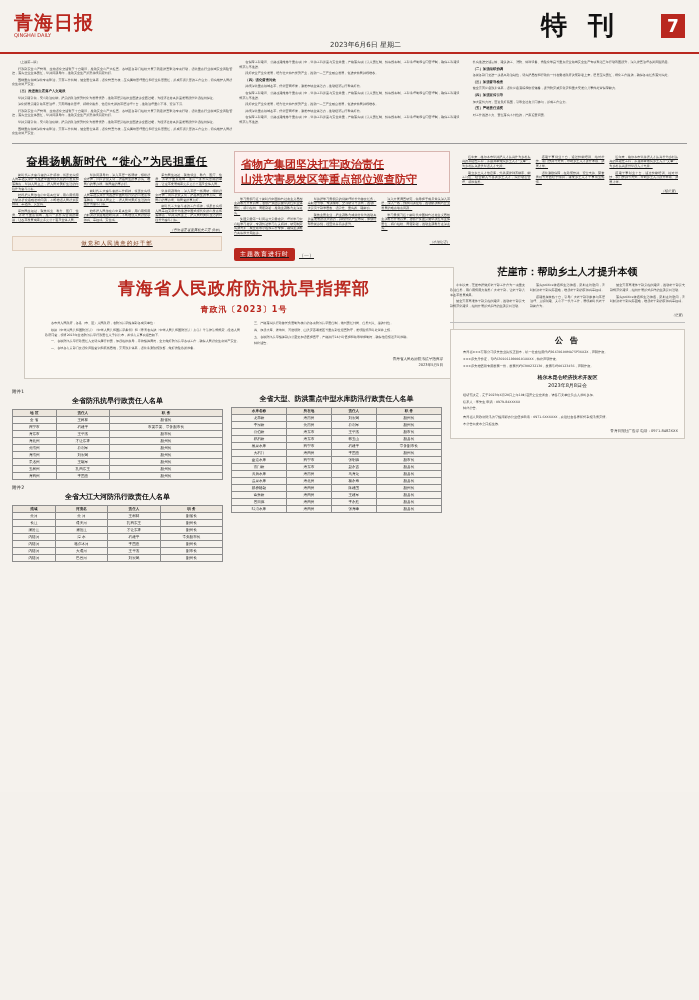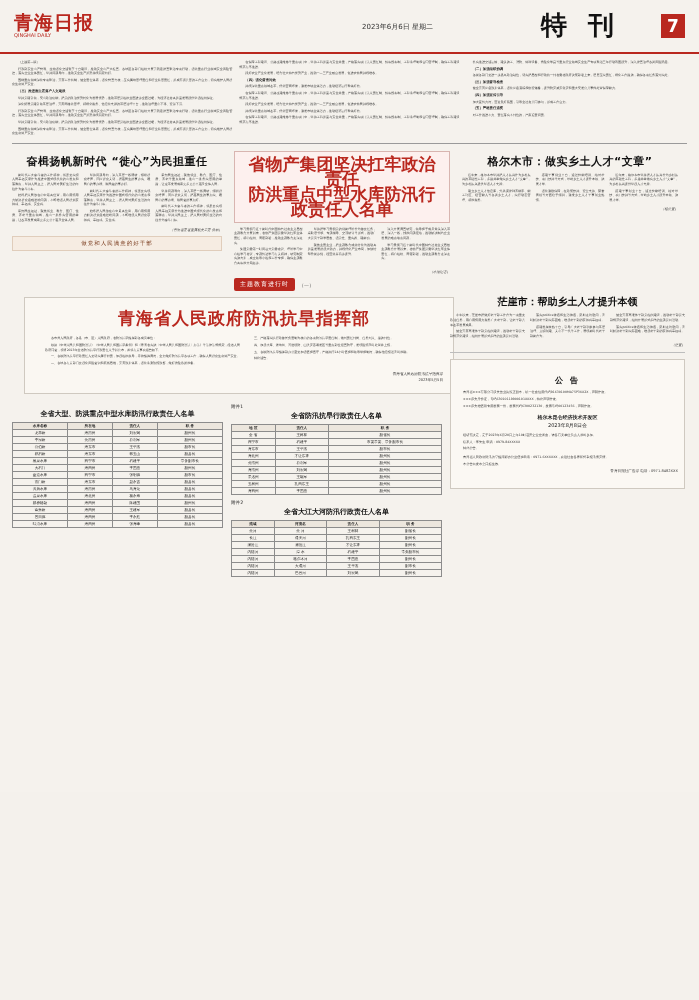--- a/index.html
+++ b/index.html
@@ -17,21 +17,21 @@
     position:relative;height:52px;border-bottom:2px solid #b9281f;
     padding:0 14px;display:flex;align-items:center;
   }
   .logo{
     color:#b9281f;font-weight:bold;font-size:19px;letter-spacing:1px;
     font-family:"DejaVu Sans","Liberation Sans",sans-serif;
     line-height:1.05;
   }
   .logo .sub{display:block;font-size:5px;color:#b9281f;letter-spacing:0px;font-weight:normal;}
   .mast-date{
-    position:absolute;left:330px;top:22px;font-size:7px;color:#333;margin-left:32px;
+    position:absolute;left:330px;top:40px;font-size:7px;color:#333;
   }
   .mast-title{
     position:absolute;left:530px;top:8px;font-size:26px;font-weight:bold;
     letter-spacing:6px;color:#111;margin-left:11px;
   }
   .mast-num{
     position:absolute;right:14px;top:14px;width:24px;height:24px;background:#b9281f;
     color:#fff;font-size:17px;font-weight:bold;display:flex;align-items:center;justify-content:center;
   }
 
@@ -40,32 +40,32 @@
   .col-text p{margin:0 0 2px 0;text-indent:6px;}
   .tiny-head{font-size:3.4px;font-weight:bold;color:#222;margin:2px 0;text-indent:6px;}
 
   
   .top-zone{display:flex;gap:7px;padding:6px 12px 0 12px;}
   .top-zone .c{flex:1;}
 
   .rule{height:1px;background:#9a9a9a;margin:5px 0;}
 
   
-  .features{display:flex;gap:12px;padding:2px 12px 0 12px;}
+  .features{display:flex;gap:12px;padding:2px 12px 0 12px;text-decoration:underline;}
   .feat-left{width:210px;}
   .feat-mid{width:216px;}
   .feat-right{width:216px;}
   .feat-title{
     font-size:11px;font-weight:bold;color:#111;text-align:center;margin:3px 0 4px 0;
     letter-spacing:0.5px;
   }
   .redbox{
     border:1px solid #d8b5b0;background:#fdf0ee;padding:5px 6px;
   }
-  .redbox .t1{color:#b9281f;font-size:17px;font-weight:bold;text-align:center;line-height:15px;}
+  .redbox .t1{color:#b9281f;font-size:11px;font-weight:bold;text-align:left;line-height:15px;}
   .sub-cols{display:flex;gap:5px;margin-top:4px;}
   .sub-cols .sc{flex:1;}
 
   .sign{
     text-align:right;font-size:3.4px;color:#444;margin-top:3px;font-style:italic;
   }
   .stamp{
     margin-top:4px;background:#f6ece2;border:1px solid #e0cdbb;padding:3px 5px;
     font-size:5.5px;color:#7a3b1d;text-align:center;letter-spacing:1px;
   }
@@ -99,21 +99,21 @@
   table.t th,table.t td{border:0.5px solid #8c8c8c;padding:1px 2px;text-align:center;color:#222;}
   table.t th{background:#ece6dd;font-weight:bold;}
 
   
   .lower{display:flex;padding:0 12px;gap:8px;}
   .lower-left{width:430px;}
   .lower-right{width:235px;}
   .right-head{
     font-size:10px;font-weight:bold;color:#111;text-align:center;margin:4px 0 4px 0;
   }
-  .ann-box{border:1px solid #cfc9c0;background:#fbf8f3;padding:15px 6px;margin-top:6px;}
+  .ann-box{border:1px solid #cfc9c0;background:#fbf8f3;padding:5px 6px;margin-top:6px;}
   .ann-title{text-align:center;font-size:8px;font-weight:bold;color:#111;letter-spacing:2px;}
   .ann-sub{text-align:center;font-size:5px;color:#222;margin-top:3px;line-height:8px;}
   .ann-sub .org{font-weight:bold;}
   .ann-body{font-size:3.2px;line-height:4.6px;color:#3b3b3b;margin-top:4px;text-align:justify;word-break:break-all;}
   .ann-body p{margin:0 0 2px 0;text-indent:6px;}
 
   .src{text-align:right;font-size:3.6px;color:#444;margin-top:3px;}
   .hr-thin{height:1px;background:#bdbdbd;margin:5px 0;}
 </style>
 </head>
@@ -203,21 +203,21 @@
         </div>
           </div>
       </div>
       <div class="sign">（青海省委省直属机关工委  供稿）</div>
       <div class="stamp">做党和人民满意的好干部</div>
     </div>
 
     <div class="feat-mid">
       <div class="redbox">
         <div class="t1">省物产集团坚决扛牢政治责任</div>
-        <div class="t1">防洪重点中型水库防汛行政责任人名单</div>
+        <div class="t1">山洪灾害易发区等重点部位巡查防守</div>
       </div>
       <div class="sub-cols">
         <div class="sc">
             <div class="col-text">
           <p>学习贯彻习近平新时代中国特色社会主义思想主题教育开展以来，省物产集团党委坚决扛牢主体责任，精心组织、周密部署，推动主题教育走深走实。</p>
           <p>集团党委第一时间召开党委会议、理论学习中心组学习会议，专题传达学习有关精神，研究制定实施方案，成立领导小组和工作专班，确保主题教育高标准开局起步。</p>
         </div>
           </div>
         <div class="sc">
             <div class="col-text">
@@ -233,21 +233,20 @@
           </div>
       </div>
       <div class="sign">（本报记者）</div>
       <div class="badge-row">
         <span class="badge">主题教育进行时</span>
         <span class="badge-note">（一）</span>
       </div>
     </div>
 
     <div class="feat-right">
-      <div class="feat-title">格尔木市：做实乡土人才“文章”</div>
       <div class="sub-cols">
         <div class="sc">
             <div class="col-text">
           <p>近年来，格尔木市坚持把人才振兴作为乡村振兴的基础性工程，多措并举做实乡土人才“文章”，为乡村振兴提供坚强人才支撑。</p>
           <p>建立乡土人才信息库，分类摸排种养能手、能工巧匠、经营能人等各类乡土人才，实行动态管理、精准服务。</p>
         </div>
           </div>
         <div class="sc">
             <div class="col-text">
           <p>搭建干事创业平台，通过技能培训、结对帮扶、项目扶持等方式，帮助乡土人才提升本领、施展才华。</p>
@@ -264,20 +263,21 @@
       <div class="sign">（格公宣）</div>
     </div>
   </div>
 
   <div class="lower">
 
     <div class="lower-left">
 
       <div class="notice">
         <h1>青海省人民政府防汛抗旱指挥部</h1>
+        <h2>青政汛〔2023〕1号</h2>
         <div class="ncols">
           <div class="nc">
               <div class="col-text">
             <p>各市州人民政府，各县（市、区）人民政府，省防汛抗旱指挥部各成员单位：</p>
             <p>根据《中华人民共和国防洪法》《中华人民共和国抗旱条例》和《青海省实施〈中华人民共和国防洪法〉办法》等法律法规规定，经省人民政府同意，现将2023年全省防汛抗旱行政责任人予以公布，并就有关事项通告如下。</p>
             <p>一、各级防汛抗旱行政责任人要切实履行职责，加强组织领导，靠前指挥调度，全力做好防汛抗旱各项工作，确保人民群众生命财产安全。</p>
             <p>二、各地各有关部门要强化风险意识和底线思维，完善预案体系，强化监测预报预警，做好抢险救援准备。</p>
           </div>
             </div>
           <div class="nc">
@@ -289,20 +289,138 @@
           </div>
             </div>
         </div>
         <div class="issuer">
           <div>青海省人民政府防汛抗旱指挥部</div>
           <div>2023年5月5日</div>
         </div>
       </div>
 
       <div style="display:flex;gap:8px;margin-top:5px;">
+        <div style="width:211px;">
+          <div class="attach-label">附件1</div>
+          <div class="tbl-title">全省防汛抗旱行政责任人名单</div>
+          <table class="t">
+            <thead>
+                <tr>
+              <th>地  区</th>
+              <th>责任人</th>
+              <th>职  务</th>
+            </tr>
+              </thead>
+            <tbody>
+              <tr>
+                  <td>全  省</td>
+                  <td>王树林</td>
+                  <td>副省长</td>
+                </tr>
+              <tr>
+                  <td>西宁市</td>
+                  <td>石建平</td>
+                  <td>市委常委、常务副市长</td>
+                </tr>
+              <tr>
+                  <td>海东市</td>
+                  <td>王华杰</td>
+                  <td>副市长</td>
+                </tr>
+              <tr>
+                  <td>海北州</td>
+                  <td>才让东珠</td>
+                  <td>副州长</td>
+                </tr>
+              <tr>
+                  <td>黄南州</td>
+                  <td>乔利军</td>
+                  <td>副州长</td>
+                </tr>
+              <tr>
+                  <td>海南州</td>
+                  <td>刘宏斌</td>
+                  <td>副州长</td>
+                </tr>
+              <tr>
+                  <td>果洛州</td>
+                  <td>王晓军</td>
+                  <td>副州长</td>
+                </tr>
+              <tr>
+                  <td>玉树州</td>
+                  <td>扎西东主</td>
+                  <td>副州长</td>
+                </tr>
+              <tr>
+                  <td>海西州</td>
+                  <td>李国忠</td>
+                  <td>副州长</td>
+                </tr>
+            </tbody>
+          </table>
+
+          <div class="attach-label">附件2</div>
+          <div class="tbl-title">全省大江大河防汛行政责任人名单</div>
+          <table class="t">
+            <thead>
+                <tr>
+              <th>流域</th>
+              <th>河流名</th>
+              <th>责任人</th>
+              <th>职  务</th>
+            </tr>
+              </thead>
+            <tbody>
+              <tr>
+                  <td>黄河</td>
+                  <td>黄  河</td>
+                  <td>王树林</td>
+                  <td>副省长</td>
+                </tr>
+              <tr>
+                  <td>长江</td>
+                  <td>通天河</td>
+                  <td>扎西东主</td>
+                  <td>副州长</td>
+                </tr>
+              <tr>
+                  <td>澜沧江</td>
+                  <td>澜沧江</td>
+                  <td>才让东珠</td>
+                  <td>副州长</td>
+                </tr>
+              <tr>
+                  <td>内陆河</td>
+                  <td>湟  水</td>
+                  <td>石建平</td>
+                  <td>常务副市长</td>
+                </tr>
+              <tr>
+                  <td>内陆河</td>
+                  <td>格尔木河</td>
+                  <td>李国忠</td>
+                  <td>副州长</td>
+                </tr>
+              <tr>
+                  <td>内陆河</td>
+                  <td>大通河</td>
+                  <td>王华杰</td>
+                  <td>副市长</td>
+                </tr>
+              <tr>
+                  <td>内陆河</td>
+                  <td>巴音河</td>
+                  <td>刘宏斌</td>
+                  <td>副州长</td>
+                </tr>
+            </tbody>
+          </table>
+        </div>
+
         <div style="width:211px;">
           <div class="tbl-title" style="margin-top:10px">全省大型、防洪重点中型水库防汛行政责任人名单</div>
           <table class="t">
             <thead>
                 <tr>
               <th>水库名称</th>
               <th>所在地</th>
               <th>责任人</th>
               <th>职  务</th>
             </tr>
@@ -388,138 +506,20 @@
                 </tr>
               <tr>
                   <td>哇沿水库</td>
                   <td>海西州</td>
                   <td>张海峰</td>
                   <td>副县长</td>
                 </tr>
             </tbody>
           </table>
         </div>
-
-        <div style="width:211px;">
-          <div class="attach-label">附件1</div>
-          <div class="tbl-title">全省防汛抗旱行政责任人名单</div>
-          <table class="t">
-            <thead>
-                <tr>
-              <th>地  区</th>
-              <th>责任人</th>
-              <th>职  务</th>
-            </tr>
-              </thead>
-            <tbody>
-              <tr>
-                  <td>全  省</td>
-                  <td>王树林</td>
-                  <td>副省长</td>
-                </tr>
-              <tr>
-                  <td>西宁市</td>
-                  <td>石建平</td>
-                  <td>市委常委、常务副市长</td>
-                </tr>
-              <tr>
-                  <td>海东市</td>
-                  <td>王华杰</td>
-                  <td>副市长</td>
-                </tr>
-              <tr>
-                  <td>海北州</td>
-                  <td>才让东珠</td>
-                  <td>副州长</td>
-                </tr>
-              <tr>
-                  <td>黄南州</td>
-                  <td>乔利军</td>
-                  <td>副州长</td>
-                </tr>
-              <tr>
-                  <td>海南州</td>
-                  <td>刘宏斌</td>
-                  <td>副州长</td>
-                </tr>
-              <tr>
-                  <td>果洛州</td>
-                  <td>王晓军</td>
-                  <td>副州长</td>
-                </tr>
-              <tr>
-                  <td>玉树州</td>
-                  <td>扎西东主</td>
-                  <td>副州长</td>
-                </tr>
-              <tr>
-                  <td>海西州</td>
-                  <td>李国忠</td>
-                  <td>副州长</td>
-                </tr>
-            </tbody>
-          </table>
-
-          <div class="attach-label">附件2</div>
-          <div class="tbl-title">全省大江大河防汛行政责任人名单</div>
-          <table class="t">
-            <thead>
-                <tr>
-              <th>流域</th>
-              <th>河流名</th>
-              <th>责任人</th>
-              <th>职  务</th>
-            </tr>
-              </thead>
-            <tbody>
-              <tr>
-                  <td>黄河</td>
-                  <td>黄  河</td>
-                  <td>王树林</td>
-                  <td>副省长</td>
-                </tr>
-              <tr>
-                  <td>长江</td>
-                  <td>通天河</td>
-                  <td>扎西东主</td>
-                  <td>副州长</td>
-                </tr>
-              <tr>
-                  <td>澜沧江</td>
-                  <td>澜沧江</td>
-                  <td>才让东珠</td>
-                  <td>副州长</td>
-                </tr>
-              <tr>
-                  <td>内陆河</td>
-                  <td>湟  水</td>
-                  <td>石建平</td>
-                  <td>常务副市长</td>
-                </tr>
-              <tr>
-                  <td>内陆河</td>
-                  <td>格尔木河</td>
-                  <td>李国忠</td>
-                  <td>副州长</td>
-                </tr>
-              <tr>
-                  <td>内陆河</td>
-                  <td>大通河</td>
-                  <td>王华杰</td>
-                  <td>副市长</td>
-                </tr>
-              <tr>
-                  <td>内陆河</td>
-                  <td>巴音河</td>
-                  <td>刘宏斌</td>
-                  <td>副州长</td>
-                </tr>
-            </tbody>
-          </table>
-        </div>
       </div>
     </div>
 
     <div class="lower-right">
       <div class="right-head">茫崖市：帮助乡土人才提升本领</div>
       <div class="sub-cols">
         <div class="sc">
             <div class="col-text">
           <p>今年以来，茫崖市把做好老干部工作作为一项重要政治任务，用心用情用力服务广大老干部，让老干部共享改革发展成果。</p>
           <p>健全完善离退休干部党组织建设，推动老干部党支部规范化建设，组织开展形式多样的主题党日活动。</p>

